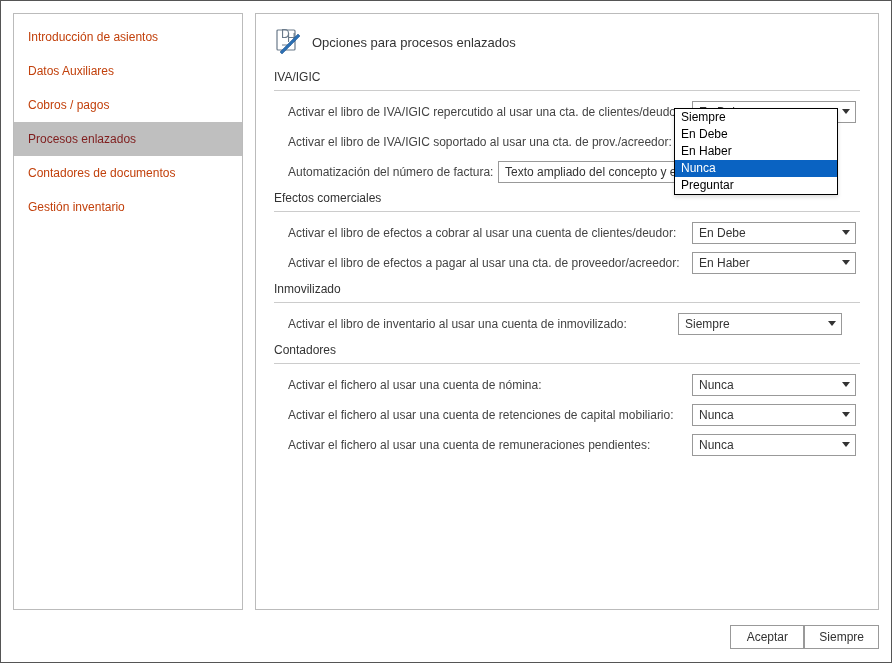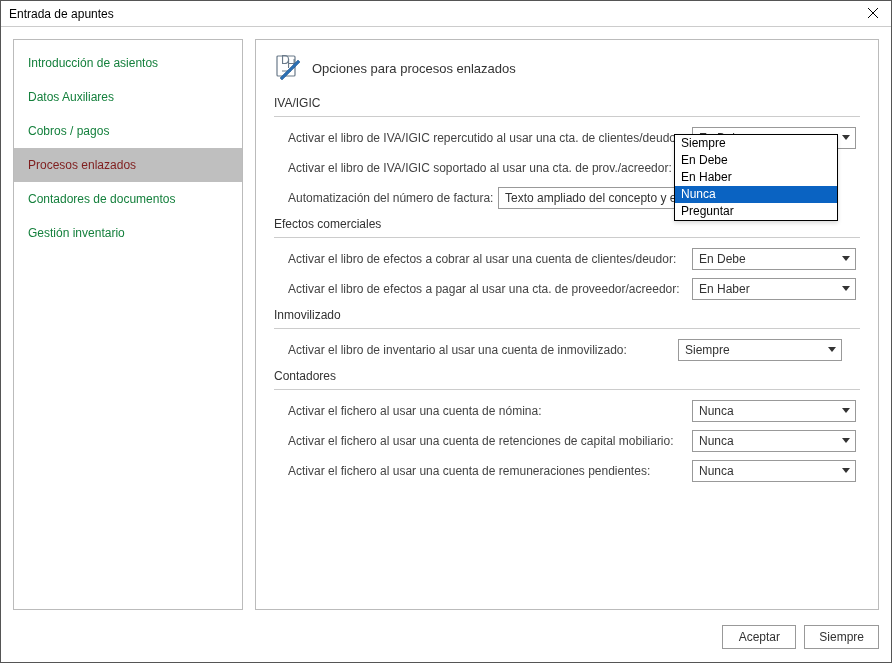--- a/index.html
+++ b/index.html
@@ -4,58 +4,49 @@
 <style>
   * { box-sizing: border-box; font-family: "Segoe UI", Tahoma, sans-serif; font-size: 12px; }
   body { margin: 0; background: #fff; }
   .window { width: 892px; height: 663px; border: 1px solid #555; display: flex; flex-direction: column; background: #fff; }
   .titlebar { height: 26px; display: flex; align-items: center; padding: 0 8px; border-bottom: 1px solid #ccc; }
   .titlebar .title { flex: 1; color: #000; }
   .titlebar .close { width: 36px; height: 26px; display: flex; align-items: center; justify-content: center; cursor: pointer; margin-right:-8px; margin-top:-1px; }
   .titlebar .close svg { width: 10px; height: 10px; }
   .body { flex: 1; display: flex; padding: 12px; gap: 12px; overflow: hidden; }
   .sidebar { width: 230px; border: 1px solid #bbb; background: #fff; padding-top: 6px; }
-  .sidebar-item { padding: 10px 14px; color: #15803d; cursor: pointer; }
+  .sidebar-item { padding: 10px 14px; color: #c2410c; cursor: pointer; }
   .sidebar-item.selected { background: #bfbfbf; color: #7f1d1d; }
   .main { flex: 1; border: 1px solid #bbb; padding: 14px 18px 10px 18px; overflow: auto; position: relative; }
   .page-header { display: flex; align-items: center; gap: 10px; margin-bottom: 14px; }
   .page-header .icon { width: 28px; height: 28px; display:flex; align-items:center; justify-content:center; }
   .page-header .ptitle { font-size: 13px; color: #333; }
   .section-title { font-size: 12px; color: #333; margin-top: 6px; margin-bottom: 2px; padding-bottom: 4px; }
   .section-sep { border: none; border-top: 1px solid #ccc; margin: 0 0 10px 0; }
   .row { display: flex; align-items: center; margin: 8px 0 8px 14px; min-height: 22px; }
   .row .label { color: #444; }
   .row .label.w1 { width: 404px; }
   .row .label.wS { width: 210px; }
   .row .label.wM { width: 390px; }
   .textbox { height: 22px; border: 1px solid #999; padding: 0 6px; background: #fff; color: #333; display:flex; align-items:center; overflow:hidden; white-space:nowrap; }
   .textbox.factura { width: 194px; }
   .combo { position: relative; width: 164px; height: 22px; border: 1px solid #999; background: #fff; display: flex; align-items: center; padding: 0 20px 0 6px; color: #333; cursor: pointer; }
   .combo .arrow { position: absolute; right: 4px; top: 50%; transform: translateY(-50%); width: 10px; height: 10px; display:flex; align-items:center; justify-content:center; }
   .combo .arrow svg { width:8px; height:6px; }
   .dropdown-list { position: absolute; border: 1px solid #000; background: #fff; z-index: 5; box-shadow: 0 2px 4px rgba(0,0,0,0.15); }
   .dropdown-item { padding: 1px 6px; color: #000; cursor: pointer; line-height: 15px; }
   .dropdown-item.highlight { background: #0a63c2; color: #fff; }
-  .footer { height: 40px; display: flex; align-items: center; justify-content: flex-end; gap: 8px; padding: 0 12px 10px 12px; }
+  .footer { height: 40px; display: flex; align-items: center; justify-content: flex-end; padding: 0 12px 10px 12px; }
   .btn { min-width: 74px; height: 24px; border: 1px solid #999; background: #fff; padding: 0 14px; cursor: pointer; color:#333; }
 </style>
 </head>
 <body>
 
 <div class="window">
 
-  <div class="titlebar">
-    <div class="title">Entrada de apuntes</div>
-    <div class="close">
-      <svg viewBox="0 0 10 10">
-          <line x1="0" y1="0" x2="10" y2="10" stroke="#000" stroke-width="1"></line>
-          <line x1="10" y1="0" x2="0" y2="10" stroke="#000" stroke-width="1"></line>
-        </svg>
-    </div>
-  </div>
 
   <div class="body">
 
     <div class="sidebar">
       <div class="sidebar-item">Introducción de asientos</div>
       <div class="sidebar-item">Datos Auxiliares</div>
       <div class="sidebar-item">Cobros / pagos</div>
       <div class="sidebar-item selected">Procesos enlazados</div>
       <div class="sidebar-item">Contadores de documentos</div>
       <div class="sidebar-item">Gestión inventario</div>

